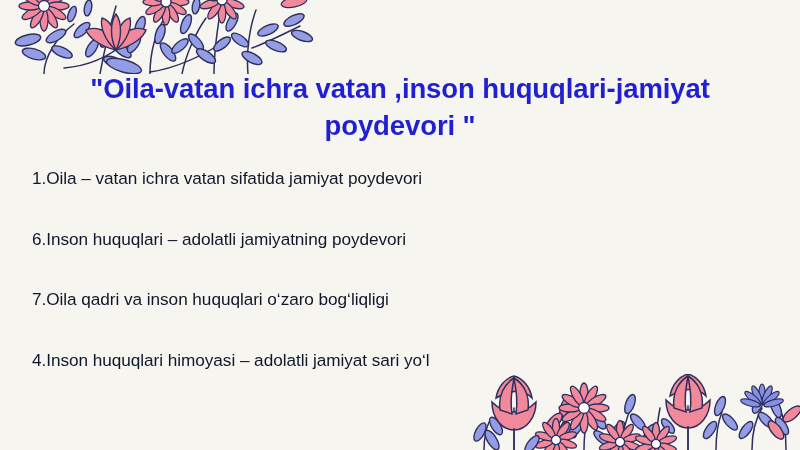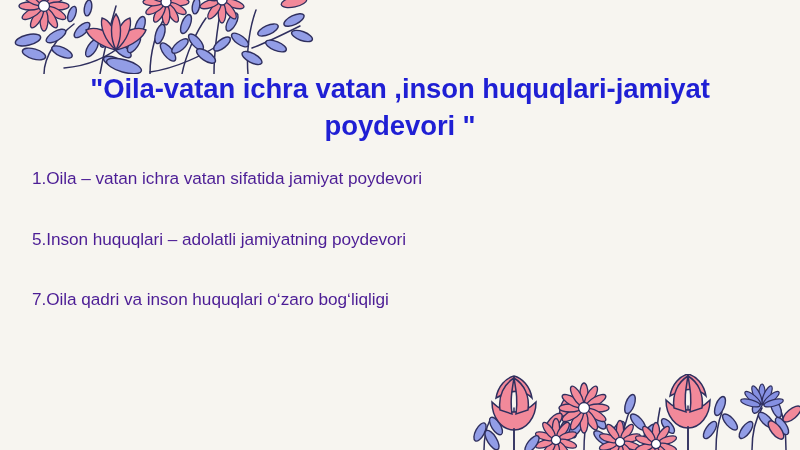--- a/index.html
+++ b/index.html
@@ -53,21 +53,21 @@
   }
 
   
   #body-list {
     position: absolute;
     left: 32px;
     top: 168px;
     width: 720px;
   }
   .body-line {
-    color: #4c1d95;
+    color: #0f172a;
     font-size: 17.2px;
     font-weight: 400;
     line-height: 1.2;
     margin-bottom: 40px;
     letter-spacing: -0.05px;
     white-space: nowrap;
   }
   .body-line:last-child {
     margin-bottom: 0;
   }
@@ -199,22 +199,23 @@
 
     <g>
       <ellipse cx="294" cy="6" rx="13" ry="5" fill="#f2899a" stroke="#2f2f5e" stroke-width="1.3" transform="rotate(-12 294 6)"></ellipse>
     </g>
   </svg>
 
   <div id="title">"Oila-vatan ichra vatan ,inson huquqlari-jamiyat poydevori "</div>
 
   <div id="body-list">
     <div class="body-line">1.Oila – vatan ichra vatan sifatida jamiyat poydevori</div>
-    <div class="body-line">5.Inson huquqlari – adolatli jamiyatning poydevori</div>
+    <div class="body-line">6.Inson huquqlari – adolatli jamiyatning poydevori</div>
     <div class="body-line">7.Oila qadri va inson huquqlari oʻzaro bogʻliqligi</div>
+    <div class="body-line">4.Inson huquqlari himoyasi – adolatli jamiyat sari yoʻl</div>
   </div>
 
   <svg id="floral-bottom-right" class="floral" viewBox="0 0 330 76">
     <g fill="none" stroke="#2f2f5e" stroke-width="1.5" stroke-linecap="round">
       <path d="M44 76 L44 34"></path>
       <path d="M86 76 C86 62 90 52 96 44"></path>
       <path d="M114 76 C114 60 116 46 118 34"></path>
       <path d="M152 76 C152 58 156 44 162 32"></path>
       <path d="M186 76 C186 58 188 44 190 34"></path>
       <path d="M218 76 L218 32"></path>

